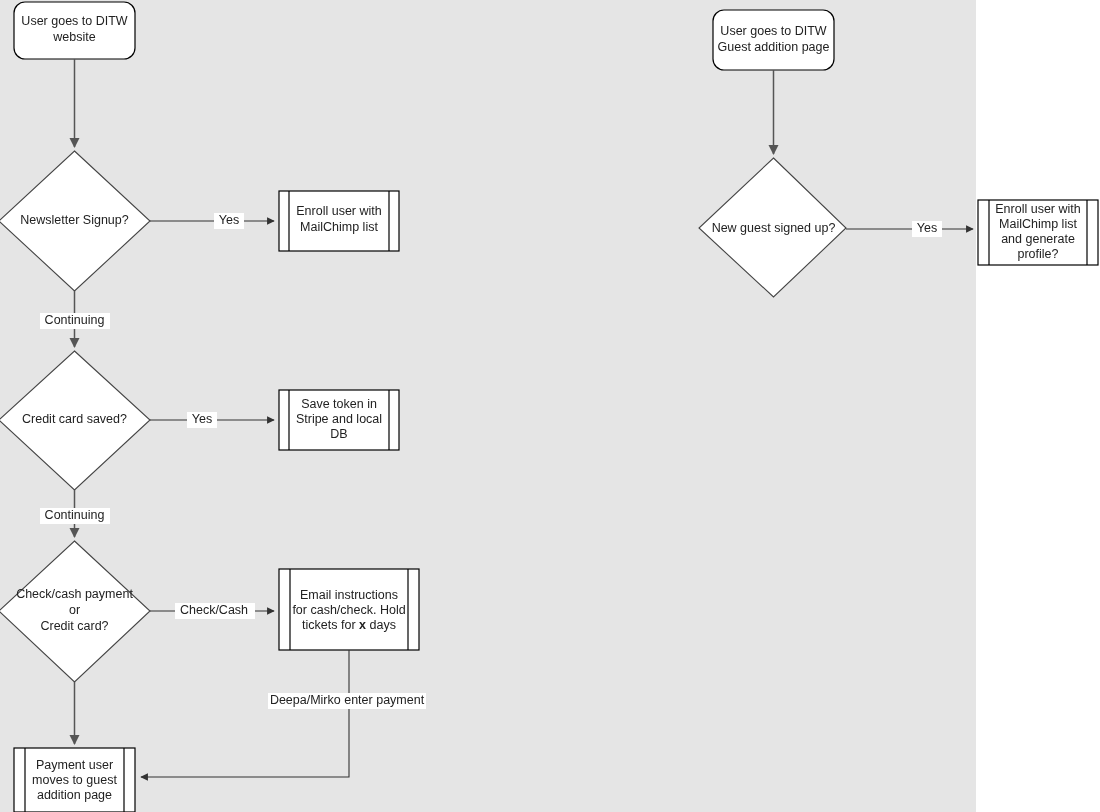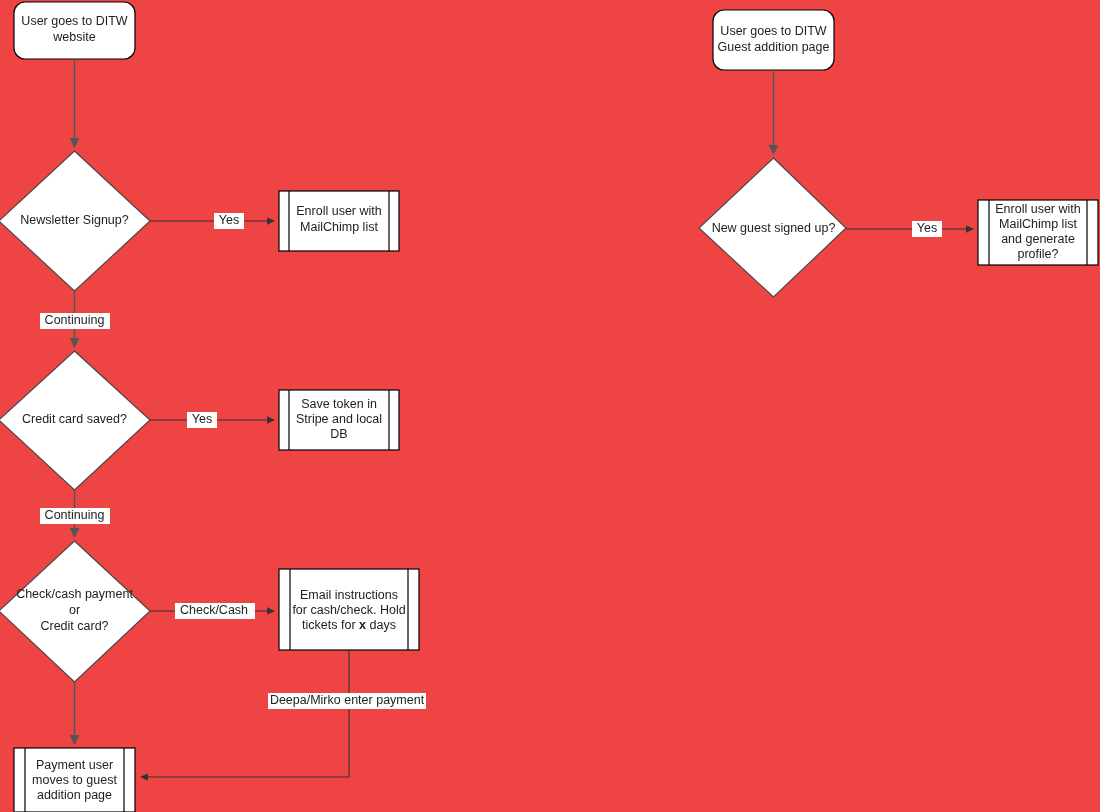--- a/index.html
+++ b/index.html
@@ -9,23 +9,23 @@
     background: #ffffff;
   }
   body {
     font-family: "Liberation Sans", sans-serif;
     width: 1100px;
     height: 812px;
     overflow: hidden;
   }
   #canvas {
     position: relative;
-    width: 1100px;
+    width: 976px;
     height: 812px;
-    background: #ef4444;
+    background: #e5e5e5;
     text-align: center;
   }
   svg#flow {
     position: absolute;
     top: 0;
     left: 0;
     width: 1100px;
     height: 812px;
     display: block;
   }

